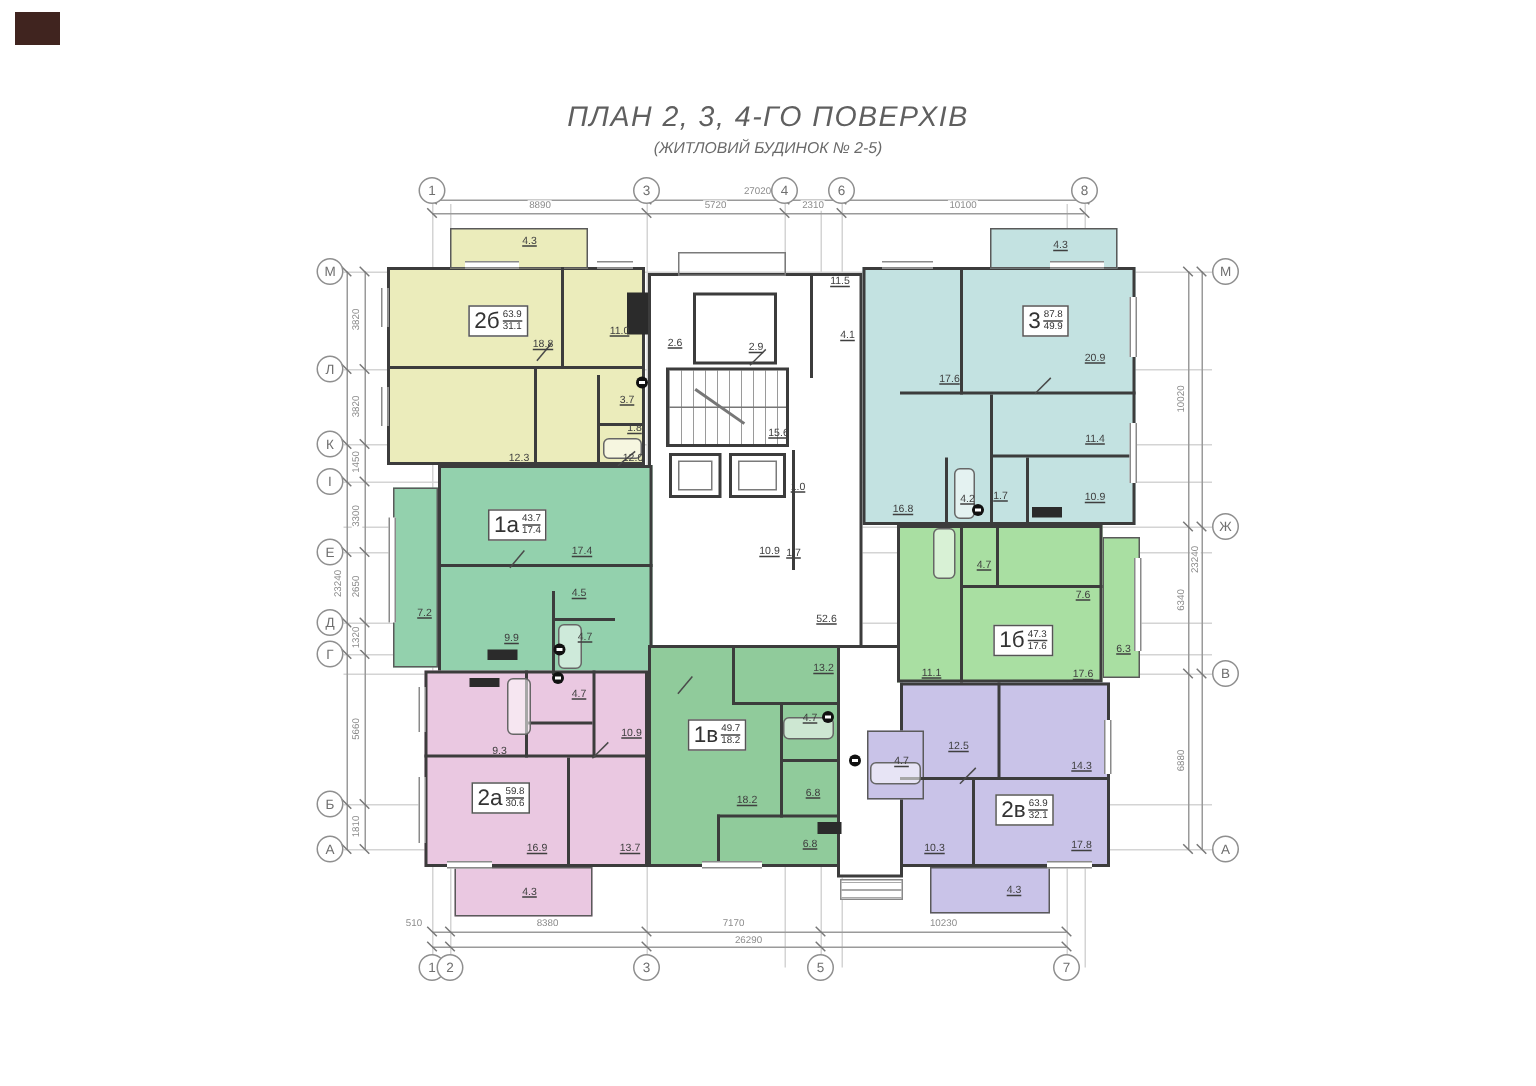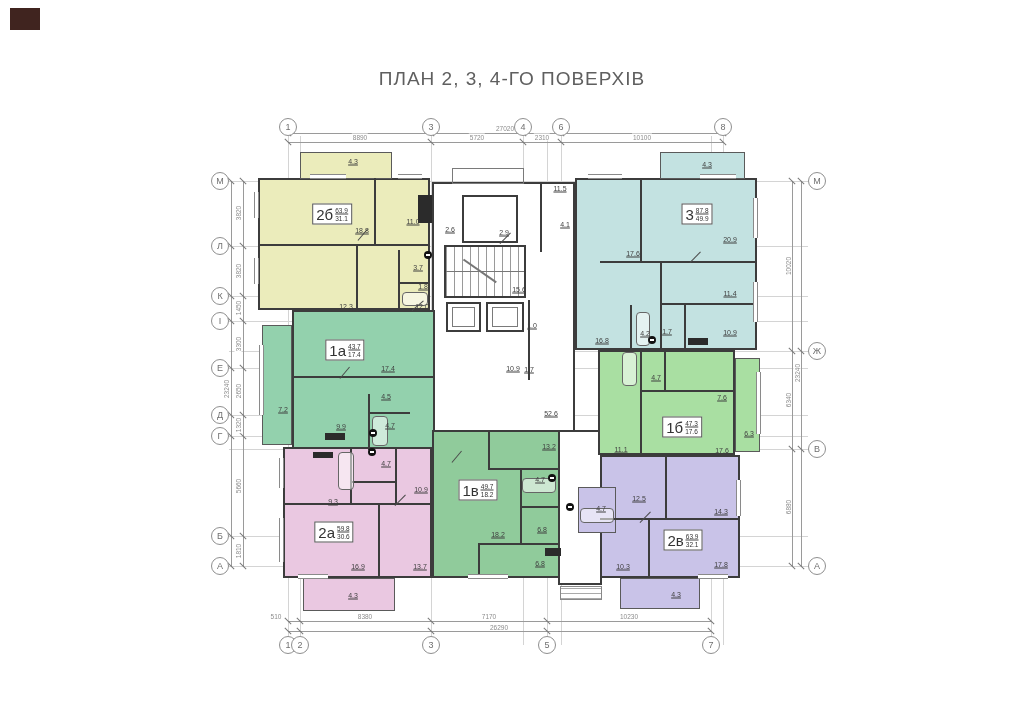--- a/index.html
+++ b/index.html
@@ -1,19 +1,19 @@
 <!DOCTYPE html>
 <html><head>
 <meta charset="utf-8">
 <style>
   html,body{margin:0;padding:0;background:#ffffff;}
   body{width:1024px;height:724px;position:relative;overflow:hidden;
        font-family:"Liberation Sans", sans-serif;}
   .abs{position:absolute;box-sizing:border-box;}
-  #title-block{position:absolute;left:0;top:68px;width:1024px;text-align:center;z-index:6;}
+  #title-block{position:absolute;left:0;top:68px;width:1024px;text-align:center;z-index:6;font-style:italic;}
   #main-title{font-size:19px;color:#5f5f5f;letter-spacing:1px;}
   #sub-title{font-size:10.5px;color:#6a6a6a;margin-top:3px;}
   .grid{background:#d4d4d4;z-index:0;}
   .fill{z-index:1;border:2.5px solid #3c3c3c;}
   .balc{z-index:1;border:1.3px solid #5a5a5a;}
   .wall{background:#3c3c3c;z-index:2;}
   .winh{z-index:3;background:#ffffff;border-top:1px solid #8a8a8a;border-bottom:1px solid #8a8a8a;height:5px;}
   .winv{z-index:3;background:#ffffff;border-left:1px solid #8a8a8a;border-right:1px solid #8a8a8a;width:5px;}
   .tub{z-index:3;border:1px solid #666;border-radius:4px;background:rgba(255,255,255,.55);}
   .appl{z-index:3;background:#2b2b2b;}
@@ -43,20 +43,21 @@
      transform:translate(-50%,-50%);}
   #corner-mark{left:10px;top:8px;width:30px;height:22px;background:#40241f;z-index:6;}
 </style>
 </head>
 <body>
 
 <div id="corner-mark" class="abs"></div>
 
 <div id="title-block">
   <div id="main-title">ПЛАН 2, 3, 4-ГО ПОВЕРХІВ</div>
+  <div id="sub-title">(ЖИТЛОВИЙ БУДИНОК № 2-5)</div>
 </div>
 
 <div id="plan" class="abs" style="left:0;top:0;width:1024px;height:724px;">
     <div class="abs grid" style="left: 288px; top: 136px; width: 1px; height: 509px;"></div>
     <div class="abs grid" style="left: 431px; top: 136px; width: 1px; height: 509px;"></div>
     <div class="abs grid" style="left: 523px; top: 136px; width: 1px; height: 509px;"></div>
     <div class="abs grid" style="left: 561px; top: 136px; width: 1px; height: 509px;"></div>
     <div class="abs grid" style="left: 723px; top: 136px; width: 1px; height: 509px;"></div>
     <div class="abs grid" style="left: 300px; top: 136px; width: 1px; height: 509px;"></div>
     <div class="abs grid" style="left: 547px; top: 136px; width: 1px; height: 509px;"></div>

